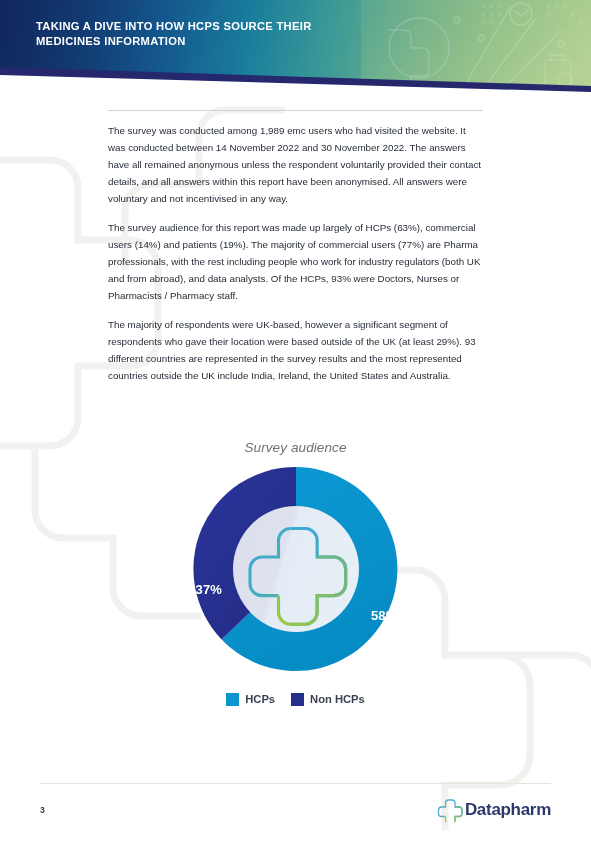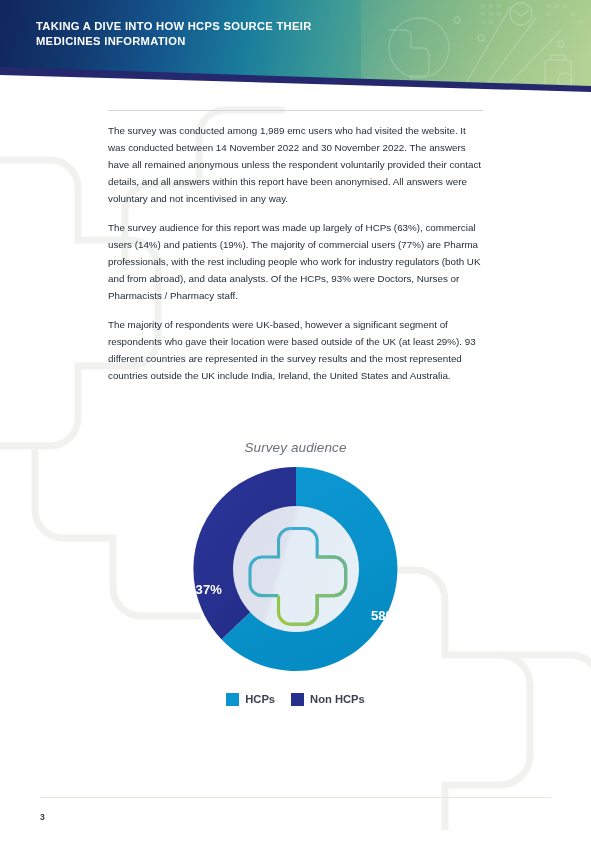--- a/index.html
+++ b/index.html
@@ -343,16 +343,39 @@
         <span class="legend-swatch" style="background:#26308c"></span>
         <span class="legend-label">Non HCPs</span>
       </div>
     </div>
   </div>
 
   <div class="footer">
     <div class="footer-rule"></div>
     <div class="footer-row">
       <div class="page-number">3</div>
+      <div class="brand">
+        <svg width="26" height="24" viewBox="0 0 52 48">
+          <defs>
+            <linearGradient id="fBlue" x1="0" y1="0" x2="1" y2="1">
+              <stop offset="0%" stop-color="#4aa9de"></stop>
+              <stop offset="100%" stop-color="#5cb6a8"></stop>
+            </linearGradient>
+            <linearGradient id="fGreen" x1="0" y1="1" x2="1" y2="0">
+              <stop offset="0%" stop-color="#9cc93f"></stop>
+              <stop offset="100%" stop-color="#6fb792"></stop>
+            </linearGradient>
+          </defs>
+          <g fill="none" stroke-width="2.6" transform="translate(26,24)">
+            <path stroke="url(#fBlue)" d="M -3 -20 h 7 a 6 6 0 0 1 6 6 v 8 h 8 a 6 6 0 0 1 6 6 v 7
+                     a 6 6 0 0 1 -6 6 h -8 v 8 a 6 6 0 0 1 -6 6 h -7"></path>
+            <path stroke="url(#fBlue)" d="M -3 -20 a 6 6 0 0 0 -6 6 v 8 h -8 a 6 6 0 0 0 -6 6 v 7
+                     a 6 6 0 0 0 6 6 h 8"></path>
+            <path stroke="url(#fGreen)" d="M -9 13 v 8 a 6 6 0 0 0 6 6 h 7 a 6 6 0 0 0 6 -6 v -8 h 8
+                     a 6 6 0 0 0 6 -6 v -7 a 6 6 0 0 0 -6 -6 h -8"></path>
+          </g>
+        </svg>
+        <span class="brand-name">Datapharm</span>
+      </div>
     </div>
   </div>
 
 </div>
 
 </body></html>

